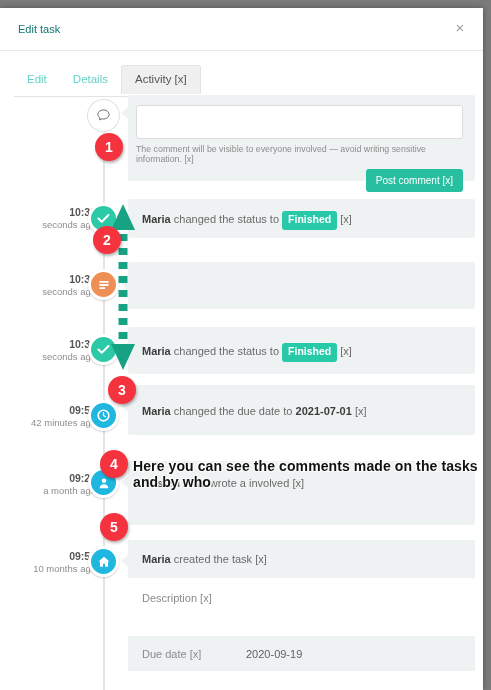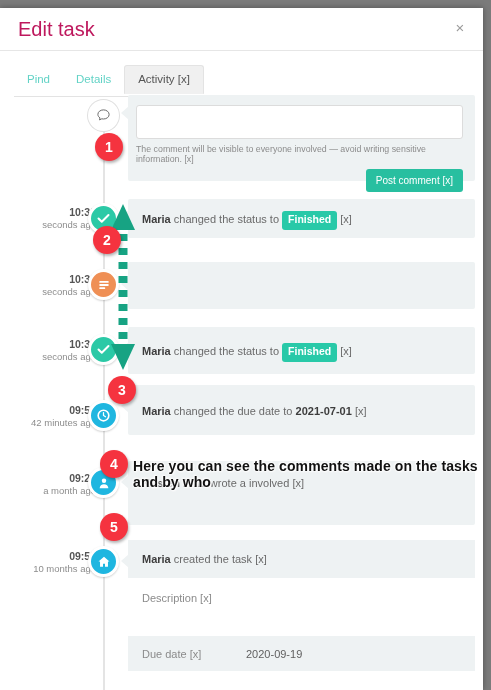--- a/index.html
+++ b/index.html
@@ -15,21 +15,21 @@
   .modal{
     position:absolute;left:0;top:8px;width:483px;height:682px;
     background:#ffffff;overflow:hidden;
     box-shadow:0 0 6px rgba(0,0,0,.35);
   }
   .modal-header{
     position:relative;height:42px;border-bottom:1px solid #e6e6e6;
     display:flex;align-items:center;
   }
   .modal-title{
-    margin-left:18px;font-size:20px;color:#be185d;font-weight:400;
+    margin-left:18px;font-size:11px;color:#0f766e;font-weight:400;
   }
   .close-btn{
     position:absolute;right:14px;top:11px;width:18px;height:18px;
     line-height:18px;text-align:center;color:#9b9b9b;font-size:15px;
     cursor:pointer;
   }
 
   
   .tabbar{
     position:relative;height:32px;margin:13px 14px 0 14px;
@@ -122,21 +122,21 @@
 
 <div class="screen">
   <div class="modal">
 
     <div class="modal-header">
       <div class="modal-title">Edit task</div>
       <div class="close-btn">×</div>
     </div>
 
     <div class="tabbar">
-      <span class="tab">Pind</span><span class="tab">Details</span><span class="tab active">Activity [x]</span>
+      <span class="tab">Edit</span><span class="tab">Details</span><span class="tab active">Activity [x]</span>
     </div>
 
     <div class="timeline">
       <div class="spine"></div>
 
       <div class="bullet" style="top:5px;background:#ffffff;border:3px solid #fff;box-shadow:0 0 0 1px #e0e0e0;">
         <svg width="15" height="15" viewBox="0 0 24 24" aria-hidden="true">
           <path d="M12 3C6.9 3 3 6.2 3 10.2c0 2.3 1.3 4.3 3.4 5.6L5.6 19l3.6-1.7c.9.2 1.8.3 2.8.3 5.1 0 9-3.2 9-7.2S17.1 3 12 3z" fill="none" stroke="#6b6b6b" stroke-width="1.6"></path>
         </svg>
       </div>

